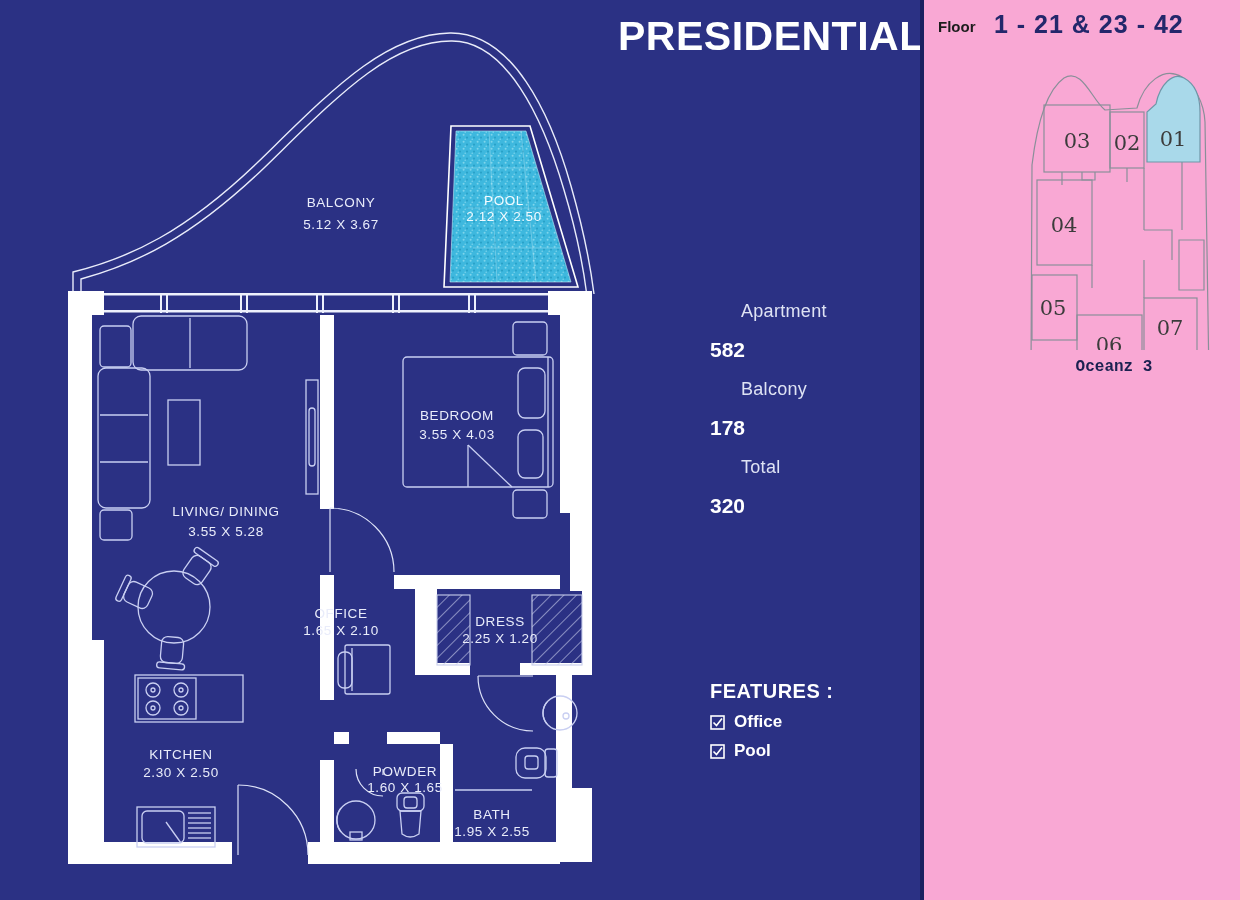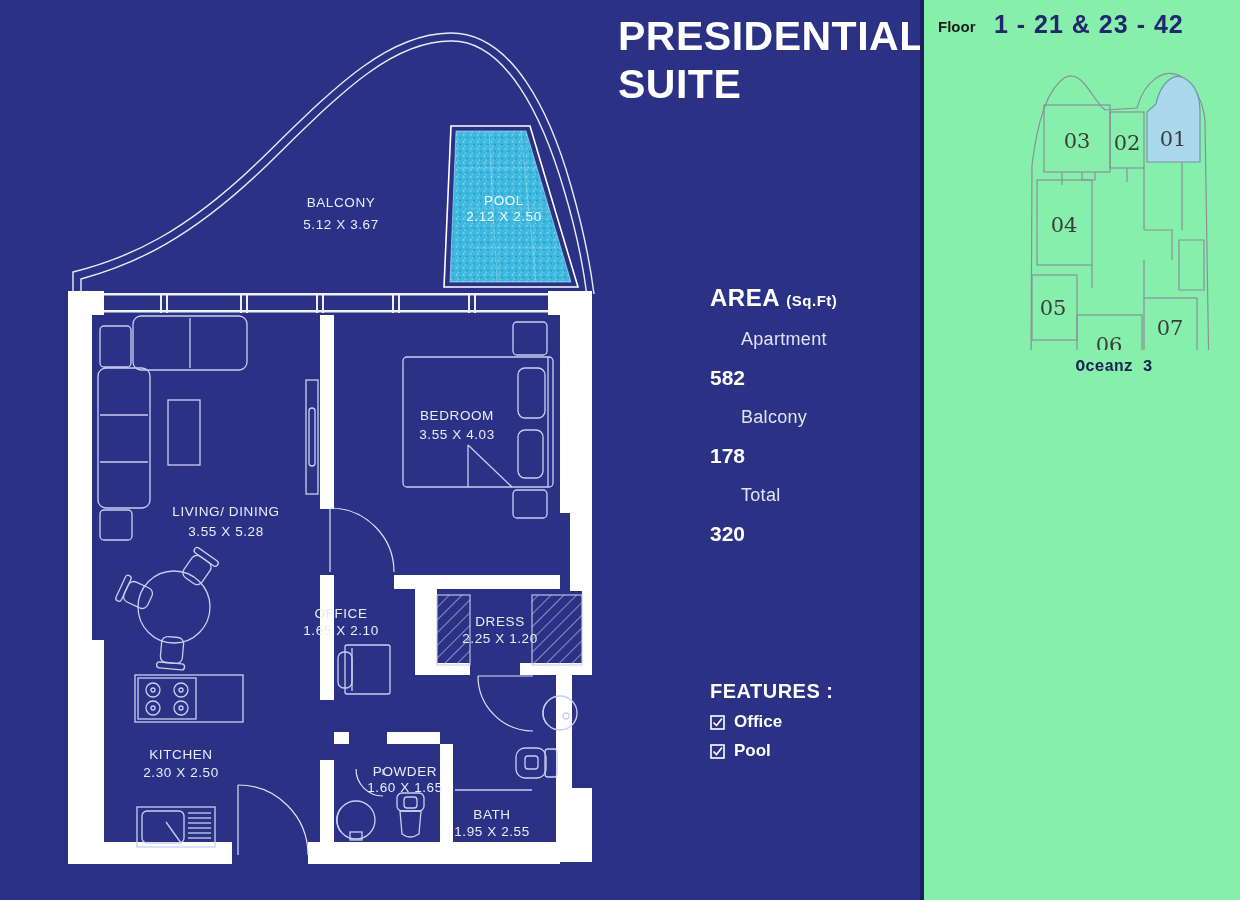--- a/index.html
+++ b/index.html
@@ -18,21 +18,21 @@
   .area-item{margin-top:17px;}
   .area-item .lbl{font-size:18px;color:#dfe3f4;letter-spacing:.3px;margin-left:31px;}
   .area-item .val{font-size:21px;font-weight:800;margin-top:16px;}
   .features-panel{position:absolute;left:710px;top:680px;color:#fff;width:200px;}
   .features-heading{font-size:20px;font-weight:800;letter-spacing:.5px;}
   .feature-row{display:flex;align-items:center;gap:9px;margin-top:9px;}
   .feature-row:first-of-type{margin-top:22px;}
   .feature-row .flbl{font-size:17px;font-weight:700;}
   .side-panel{
     position:absolute;left:920px;top:0;width:320px;height:900px;
-    background:#86efac;border-left:4px solid #1a2160;box-sizing:border-box;
+    background:#f9a8d4;border-left:4px solid #1a2160;box-sizing:border-box;
   }
   .floor-label{position:absolute;left:14px;top:18px;font-size:15px;font-weight:700;color:#1d1d1d;}
   .floor-range{
     position:absolute;left:70px;top:10px;width:240px;text-align:left;
     font-size:25px;font-weight:800;color:#23276b;letter-spacing:1px;
   }
   .keyplan{position:absolute;left:8px;top:50px;}
   .oceanz{position:absolute;left:70px;top:358px;width:240px;text-align:center;
     font-size:16px;font-weight:800;color:#1b2150;font-family:Liberation Mono, monospace;}
   svg text.room{fill:#e9ecfa;font-family:"Liberation Sans",sans-serif;font-size:13.5px;letter-spacing:.6px;}
@@ -256,28 +256,23 @@
     <text class="room" x="181" y="777">2.30 X 2.50</text>
     <text class="room" x="405" y="776">POWDER</text>
     <text class="room" x="405" y="792">1.60 X 1.65</text>
     <text class="room" x="492" y="819">BATH</text>
     <text class="room" x="492" y="836">1.95 X 2.55</text>
   </g>
 </svg>
 
 <div class="title">
   <div>PRESIDENTIAL</div>
-  <div>SUITE</div>
 </div>
 
 <div class="area-panel">
-  <div class="area-heading">
-    <span>AREA</span>
-    <span class="unit">(Sq.Ft)</span>
-  </div>
   <div class="area-item">
     <div class="lbl">Apartment</div>
     <div class="val">582</div>
   </div>
   <div class="area-item">
     <div class="lbl">Balcony</div>
     <div class="val">178</div>
   </div>
   <div class="area-item">
     <div class="lbl">Total</div>

